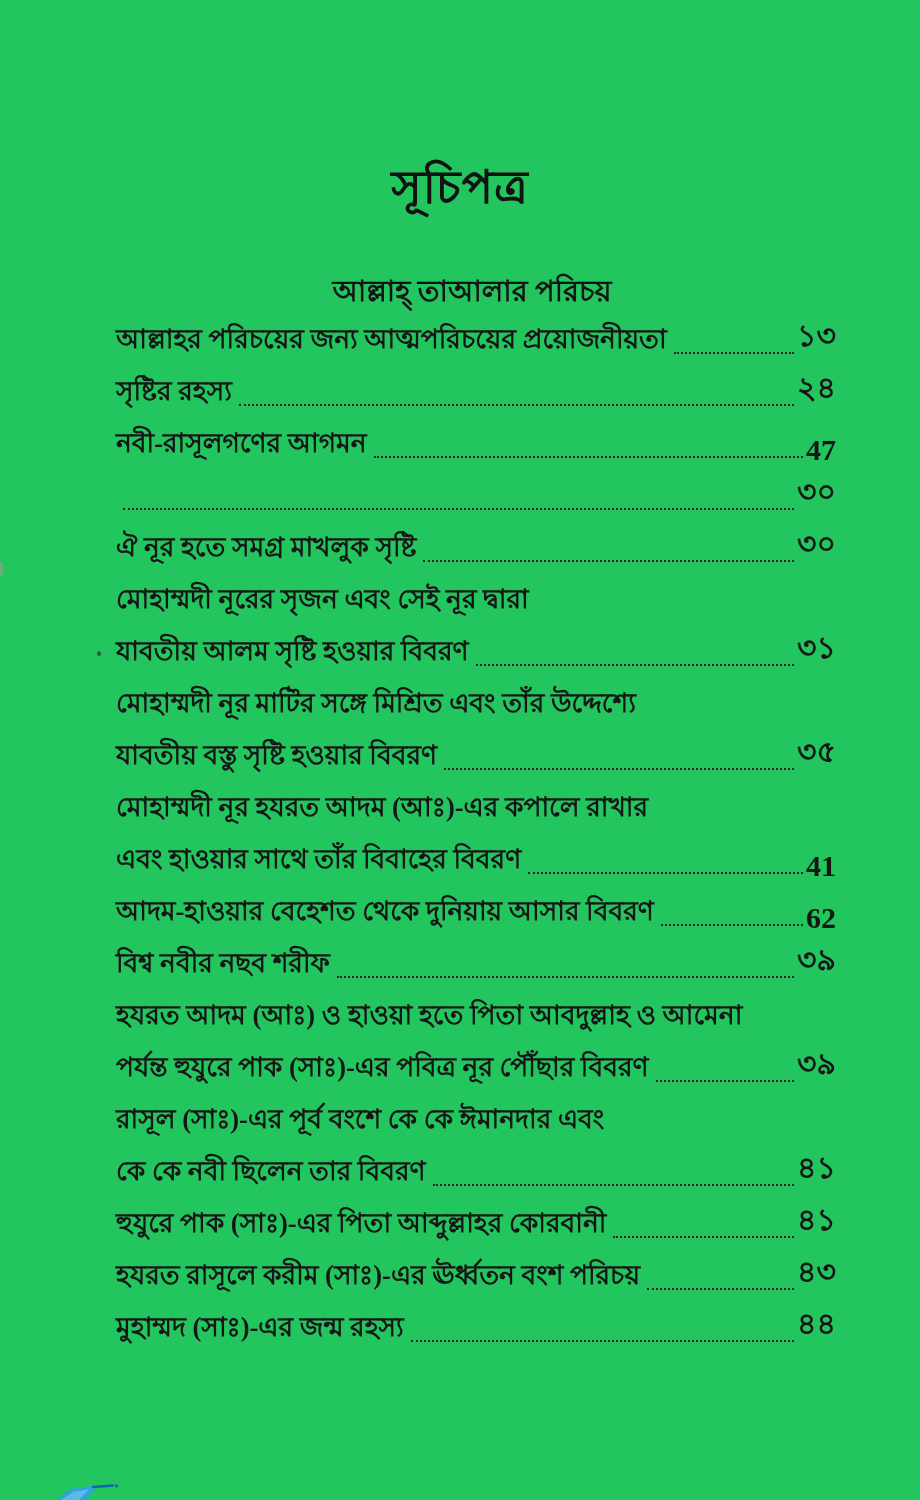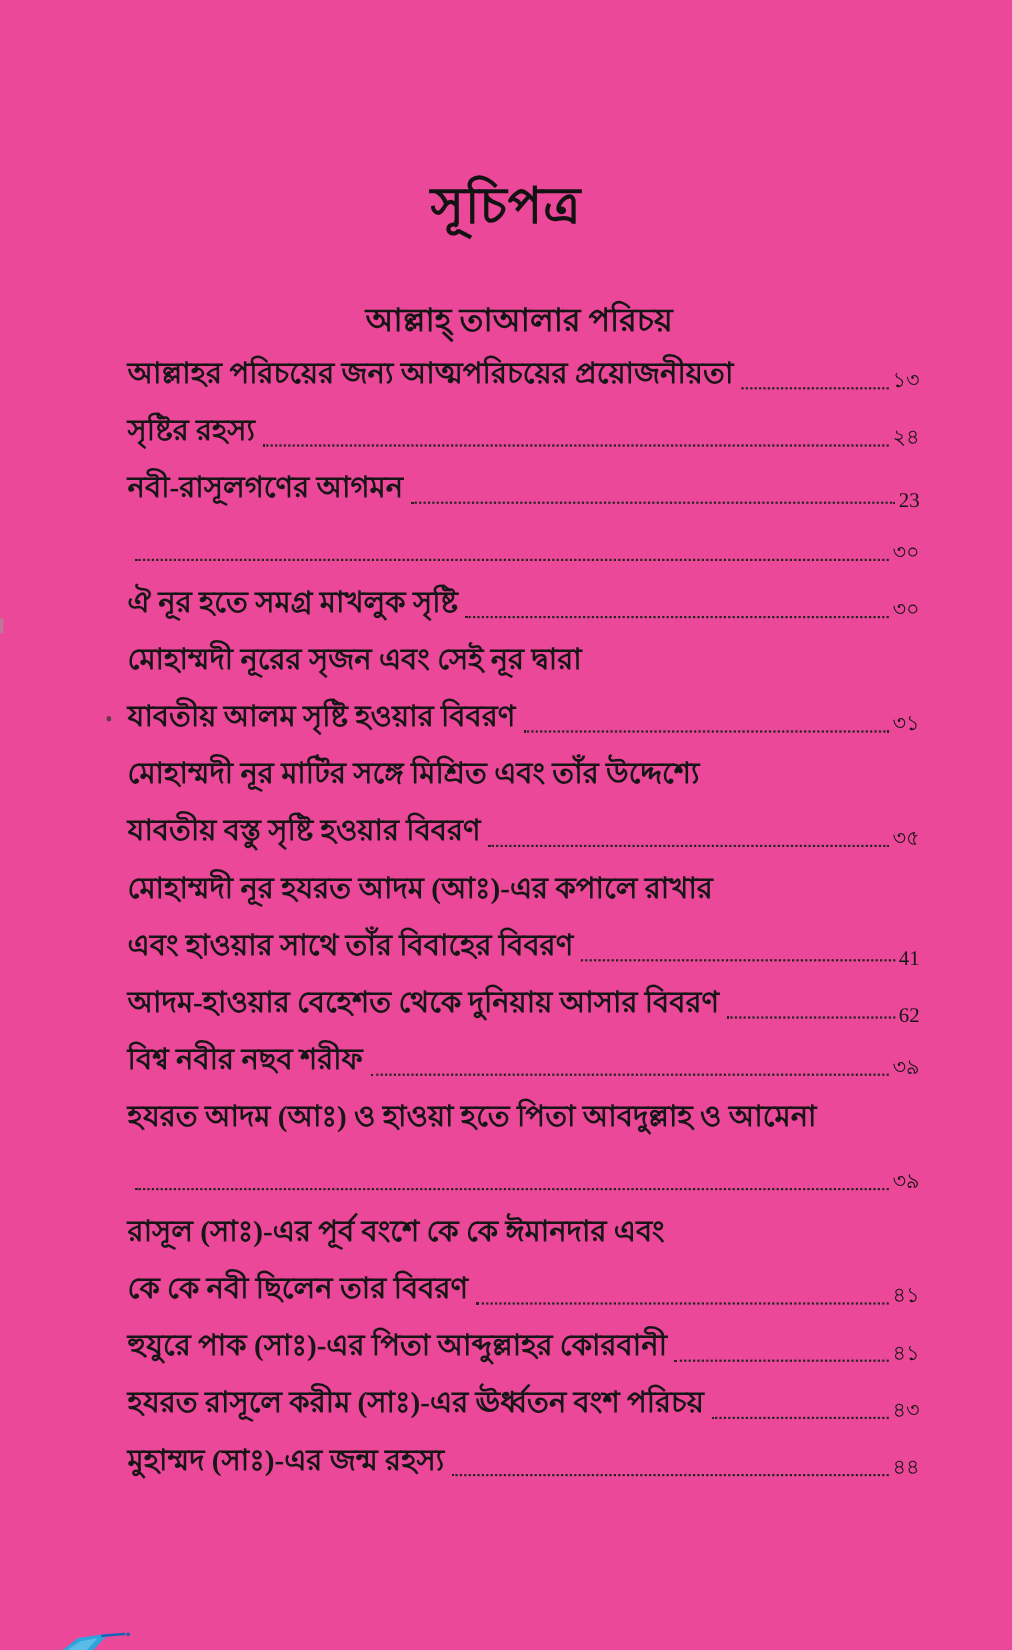--- a/index.html
+++ b/index.html
@@ -4,21 +4,21 @@
 <style>
   * { box-sizing: border-box; margin: 0; padding: 0; }
   html, body { background: #ffffff; }
   body { font-family: "Liberation Serif", "DejaVu Serif", serif; }
 
   .page {
     position: relative;
     width: 920px;
     height: 1500px;
     margin: 0 auto;
-    background: #ec4899;
+    background: #22c55e;
     overflow: hidden;
     color: #141414;
   }
 
   .doc-title {
     position: absolute;
     top: 152px;
     left: 0;
     width: 100%;
     text-align: center;
@@ -61,22 +61,22 @@
 
   .leader {
     flex: 1;
     min-width: 14px;
     border-bottom: 2.6px dotted #242424;
     margin: 0 3px 9px 7px;
   }
 
   .page-num {
     white-space: nowrap;
-    font-size: 19px;
-    font-weight: 400;
+    font-size: 30px;
+    font-weight: 700;
   }
 
   .corner-mark {
     position: absolute;
     left: 55px;
     top: 1483px;
     width: 80px;
     height: 17px;
   }
 
@@ -108,21 +108,21 @@
         <div class="entry-line">
           <span class="entry-text">সৃষ্টির রহস্য</span>
           <span class="leader"></span>
           <span class="page-num">২৪</span>
         </div>
       </div>
       <div class="entry">
         <div class="entry-line">
           <span class="entry-text">নবী-রাসূলগণের আগমন</span>
           <span class="leader"></span>
-          <span class="page-num">23</span>
+          <span class="page-num">47</span>
         </div>
       </div>
       <div class="entry">
         <div class="entry-line">
           <span class="leader"></span>
           <span class="page-num">৩০</span>
         </div>
       </div>
       <div class="entry">
         <div class="entry-line">
@@ -173,20 +173,21 @@
           <span class="entry-text">বিশ্ব নবীর নছব শরীফ</span>
           <span class="leader"></span>
           <span class="page-num">৩৯</span>
         </div>
       </div>
       <div class="entry">
         <div class="entry-line">
           <span class="entry-text">হযরত আদম (আঃ) ও হাওয়া হতে পিতা আবদুল্লাহ ও আমেনা</span>
         </div>
         <div class="entry-line">
+          <span class="entry-text">পর্যন্ত হুযুরে পাক (সাঃ)-এর পবিত্র নূর পৌঁছার বিবরণ</span>
           <span class="leader"></span>
           <span class="page-num">৩৯</span>
         </div>
       </div>
       <div class="entry">
         <div class="entry-line">
           <span class="entry-text">রাসূল (সাঃ)-এর পূর্ব বংশে কে কে ঈমানদার এবং</span>
         </div>
         <div class="entry-line">
           <span class="entry-text">কে কে নবী ছিলেন তার বিবরণ</span>

